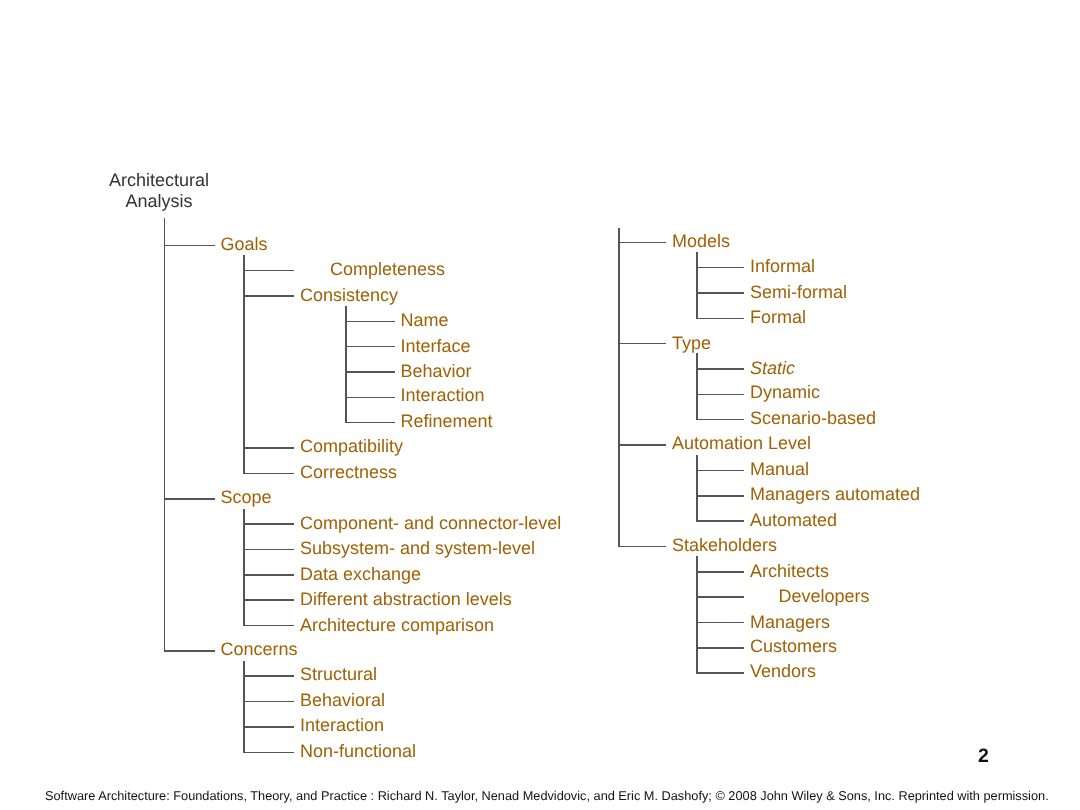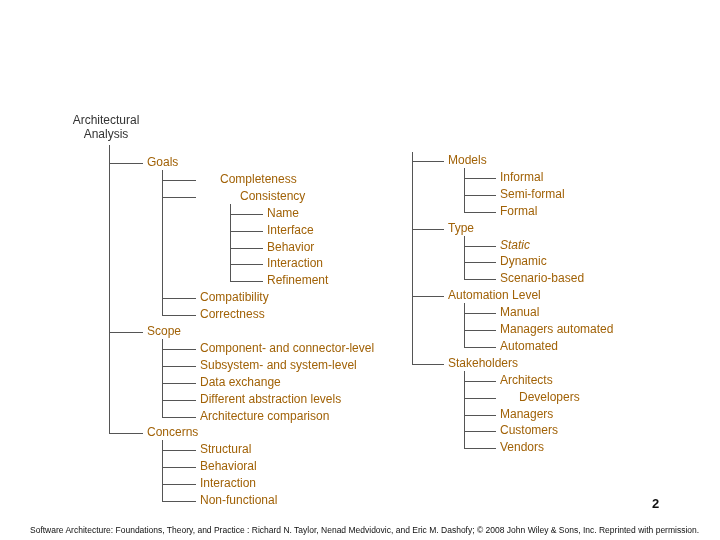--- a/index.html
+++ b/index.html
@@ -111,21 +111,21 @@
       <line x1="464" y1="415" x2="496" y2="415" stroke="#555555" stroke-width="1" shape-rendering="crispEdges"></line>
       <line x1="464" y1="431.9" x2="496" y2="431.9" stroke="#555555" stroke-width="1" shape-rendering="crispEdges"></line>
       <line x1="464" y1="448.79999999999995" x2="496" y2="448.79999999999995" stroke="#555555" stroke-width="1" shape-rendering="crispEdges"></line>
       <line x1="464.5" y1="370.79999999999995" x2="464.5" y2="448.79999999999995" stroke="#555555" stroke-width="1" shape-rendering="crispEdges"></line>
       <line x1="412.5" y1="152" x2="412.5" y2="364.29999999999995" stroke="#555555" stroke-width="1" shape-rendering="crispEdges"></line>
     </svg>
 
   <div id="label-layer">
       <div class="tree-node-label" style="left: 147px; top: 163px;">Goals</div>
       <div class="tree-node-label" style="left: 200px; top: 179.9px; margin-left: 20px;">Completeness</div>
-      <div class="tree-node-label" style="left: 200px; top: 196.8px; margin-left: 40px;">Consistency</div>
+      <div class="tree-node-label" style="left: 200px; top: 196.8px;">Consistency</div>
       <div class="tree-node-label" style="left: 267px; top: 213.7px;">Name</div>
       <div class="tree-node-label" style="left: 267px; top: 230.6px;">Interface</div>
       <div class="tree-node-label" style="left: 267px; top: 247.5px;">Behavior</div>
       <div class="tree-node-label" style="left: 267px; top: 264.4px;">Interaction</div>
       <div class="tree-node-label" style="left: 267px; top: 281.3px;">Refinement</div>
       <div class="tree-node-label" style="left: 200px; top: 298.2px;">Compatibility</div>
       <div class="tree-node-label" style="left: 200px; top: 315.1px;">Correctness</div>
       <div class="tree-node-label" style="left: 147px; top: 332px;">Scope</div>
       <div class="tree-node-label" style="left: 200px; top: 348.9px;">Component- and connector-level</div>
       <div class="tree-node-label" style="left: 200px; top: 365.8px;">Subsystem- and system-level</div>

